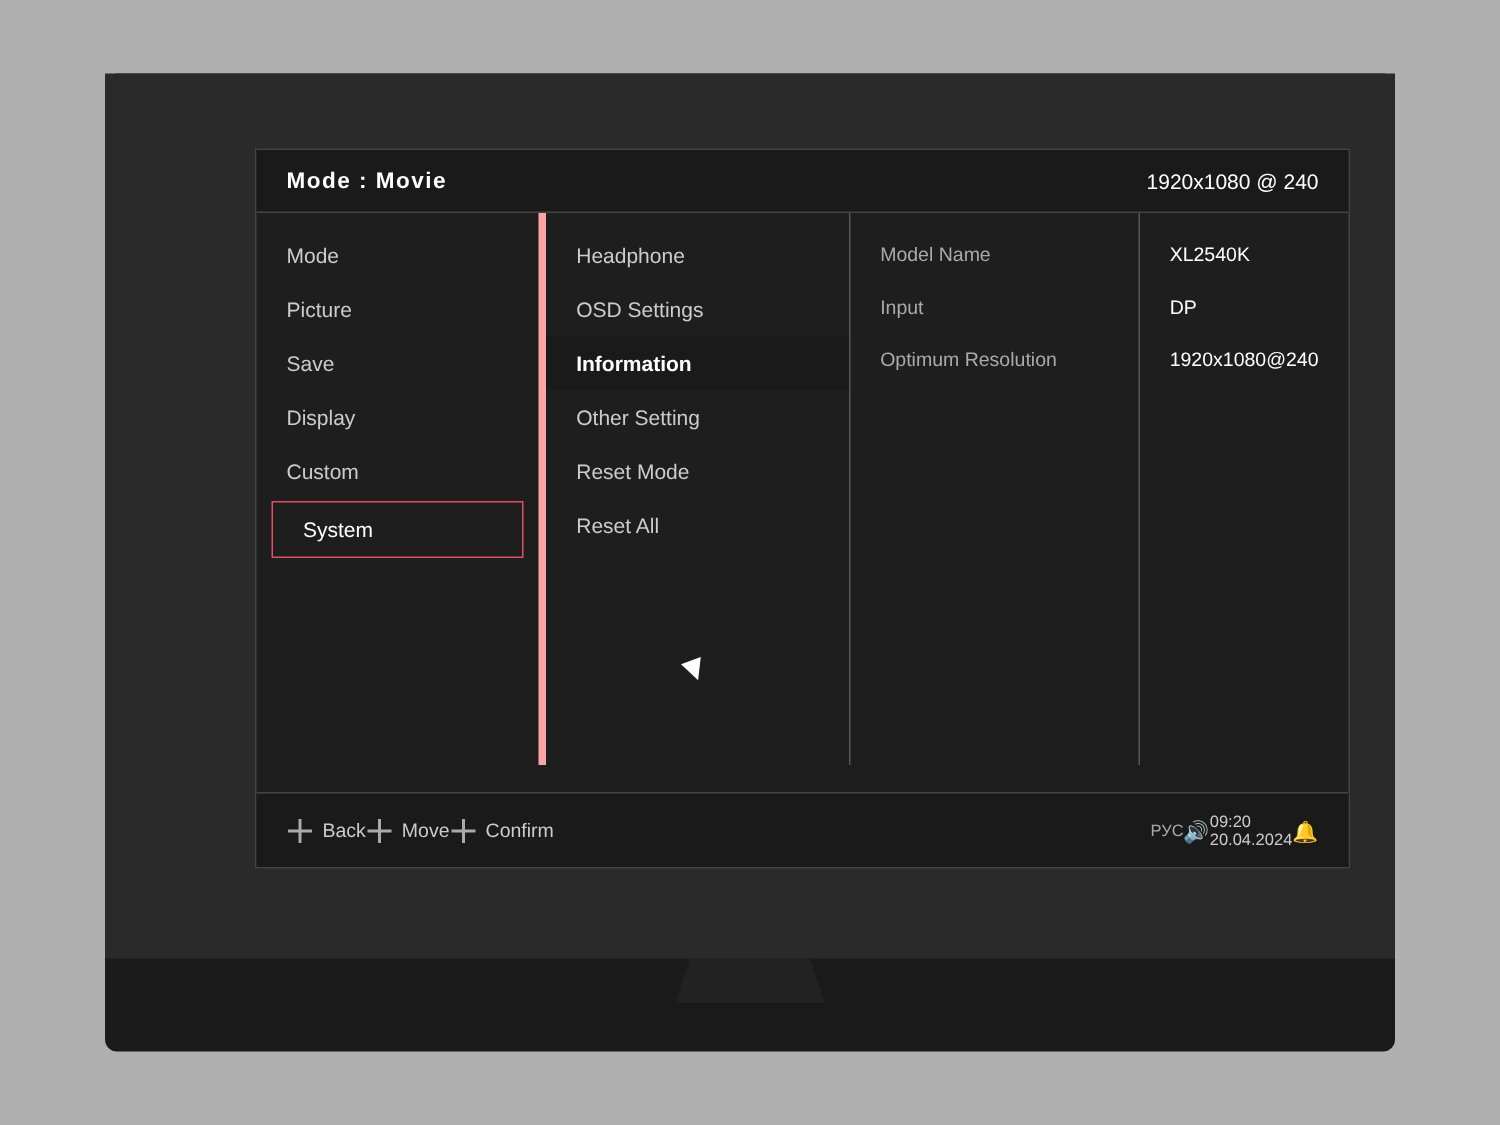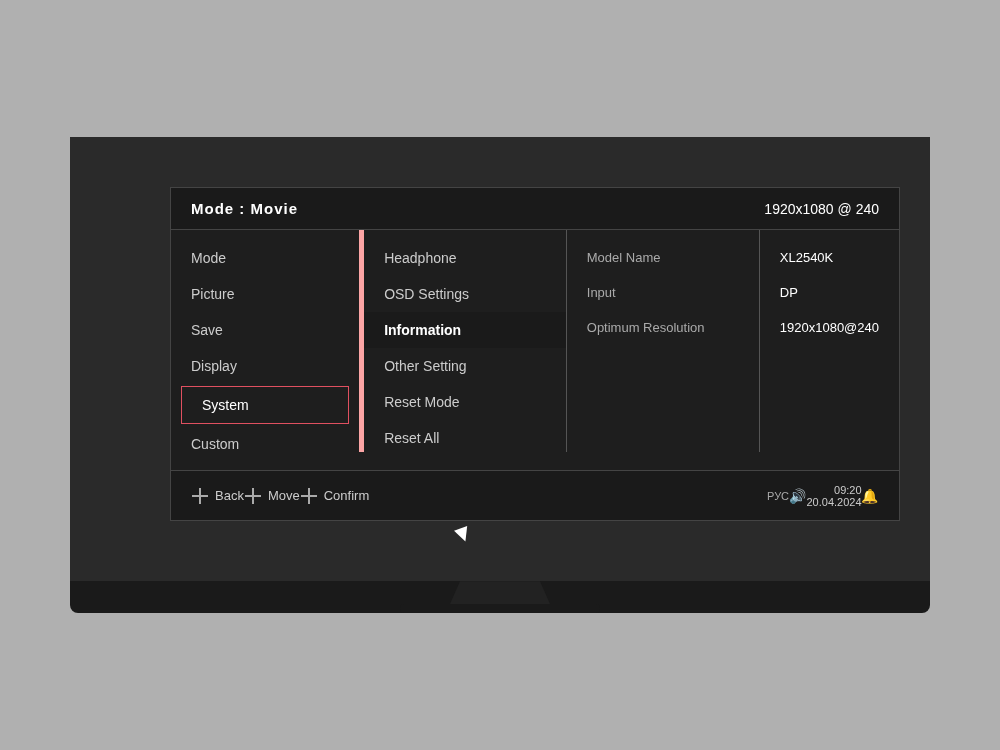--- a/index.html
+++ b/index.html
@@ -10,21 +10,21 @@
       background: #b0b0b0;
       font-family: 'Arial', sans-serif;
       overflow: hidden;
       display: flex;
       align-items: center;
       justify-content: center;
     }
 
     .monitor-outer {
       width: 860px;
-      height: 476px;
+      height: 652px;
       background: #1a1a1a;
       border-radius: 8px;
       display: flex;
       flex-direction: column;
       align-items: center;
       justify-content: flex-start;
       padding: 0;
       position: relative;
     }
 
@@ -230,22 +230,22 @@
         <span class="resolution-text">1920x1080 @ 240</span>
       </div>
 
       <div class="osd-body">
 
         <div class="col1">
           <div class="col1-item">Mode</div>
           <div class="col1-item">Picture</div>
           <div class="col1-item">Save</div>
           <div class="col1-item">Display</div>
+          <div class="col1-item">Custom</div>
           <div class="col1-item system">System</div>
-          <div class="col1-item">Custom</div>
         </div>
 
         <div class="col2">
           <div class="col2-item">Headphone</div>
           <div class="col2-item">OSD Settings</div>
           <div class="col2-item selected">Information</div>
           <div class="col2-item">Other Setting</div>
           <div class="col2-item">Reset Mode</div>
           <div class="col2-item">Reset All</div>
         </div>
@@ -281,21 +281,21 @@
           <div class="footer-icon">
             <div class="crosshair-icon"></div>
           </div>
           <span>Confirm</span>
         </div>
 
         <div style="flex:1"></div>
 
         <span style="color:#aaa;font-size:11px;">РУС</span>
         <span style="color:#aaa;font-size:14px;">🔊</span>
-        <span style="color:#ccc;font-size:11px;text-align:right;">
+        <span style="color:#ccc;font-size:11px;text-align:left;">
           <span>09:20</span><br>
           <span>20.04.2024</span>
         </span>
         <span style="color:#aaa;font-size:14px;">🔔</span>
       </div>
 
       <div class="cursor" style="left: 285px; top: 340px;"></div>
 
     </div>
 

